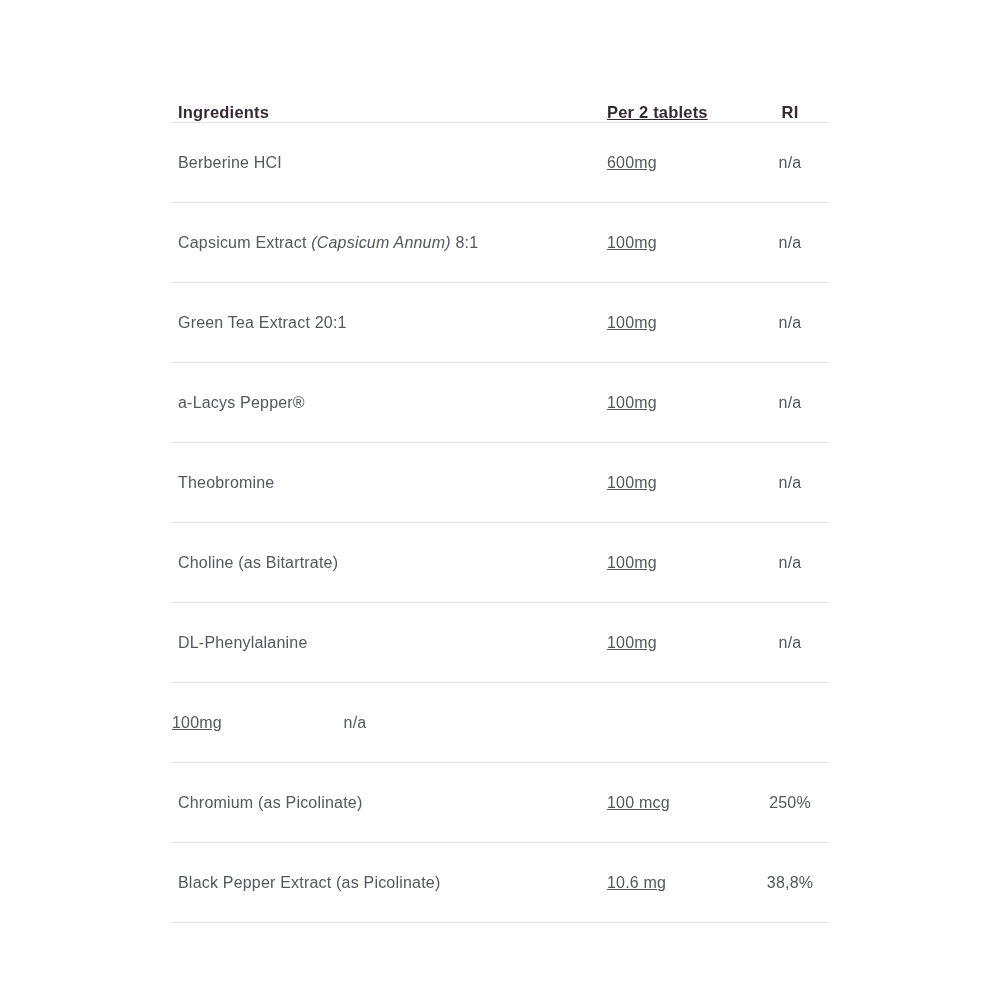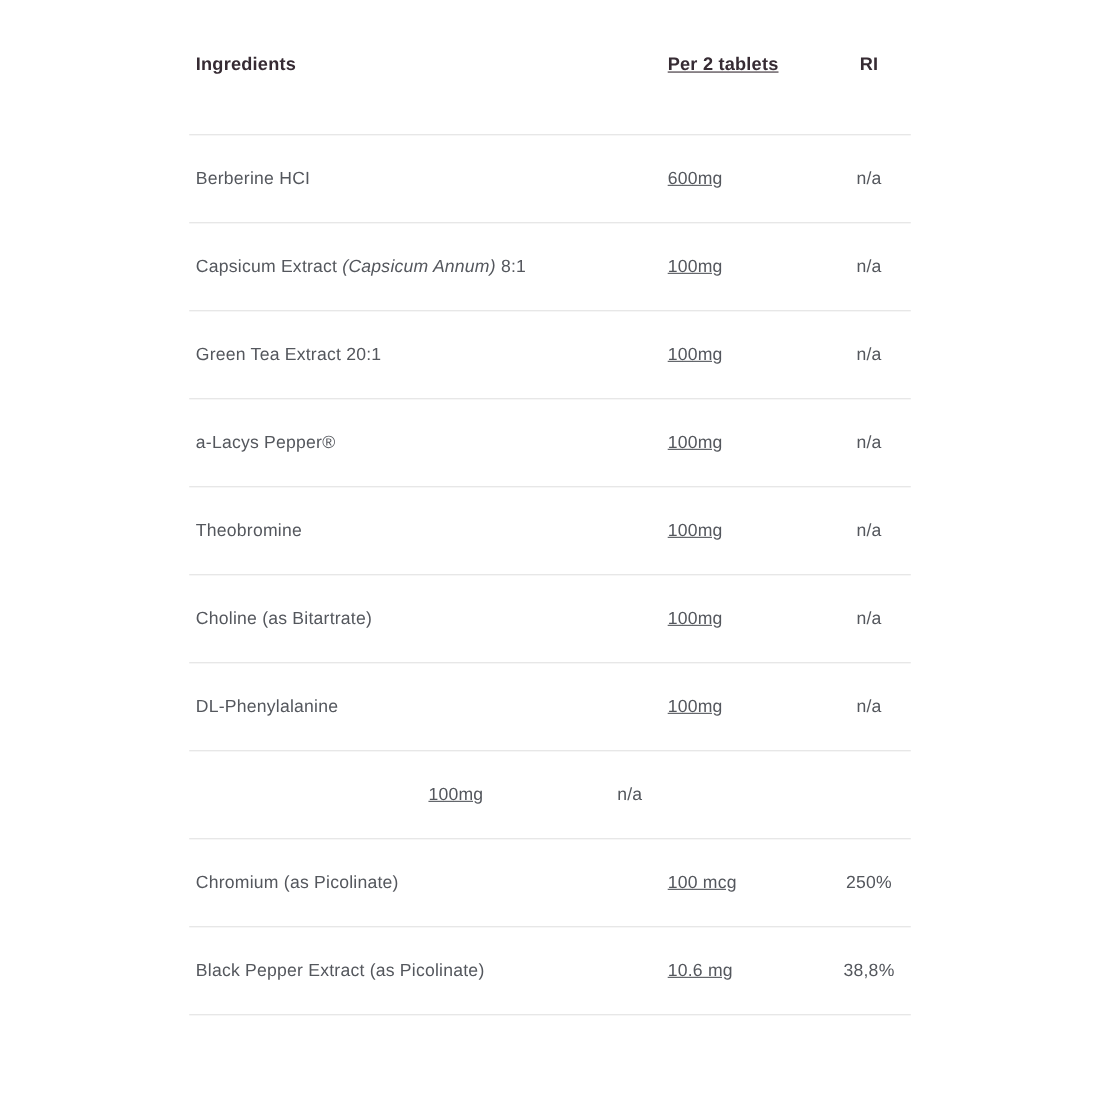--- a/index.html
+++ b/index.html
@@ -17,37 +17,36 @@
     overflow: hidden;
   }
   .facts-table {
     position: absolute;
     left: 172px;
     top: 50px;
     width: 656px;
   }
   .header-row {
     display: flex;
-    align-items: flex-start;
+    align-items: flex-end;
     height: 73px;
     border-bottom: 1px solid var(--divider);
     font-weight: 700;
     font-size: 16.5px;
     letter-spacing: 0.2px;
     color: var(--header-text);
   }
   .row {
     display: flex;
     align-items: center;
     height: 80px;
     border-bottom: 1px solid var(--divider);
     font-size: 16px;
     letter-spacing: 0.2px;
     color: var(--body-text);
-    justify-content: center;
   }
   .col-ingredient { width: 435px; padding-left: 6px; }
   .col-amount     { width: 145px; text-decoration: underline; }
   .col-ri         { width: 76px; text-align: center; }
   .row em { }
 </style>
 </head>
 <body>
 
 <div class="facts-table">

